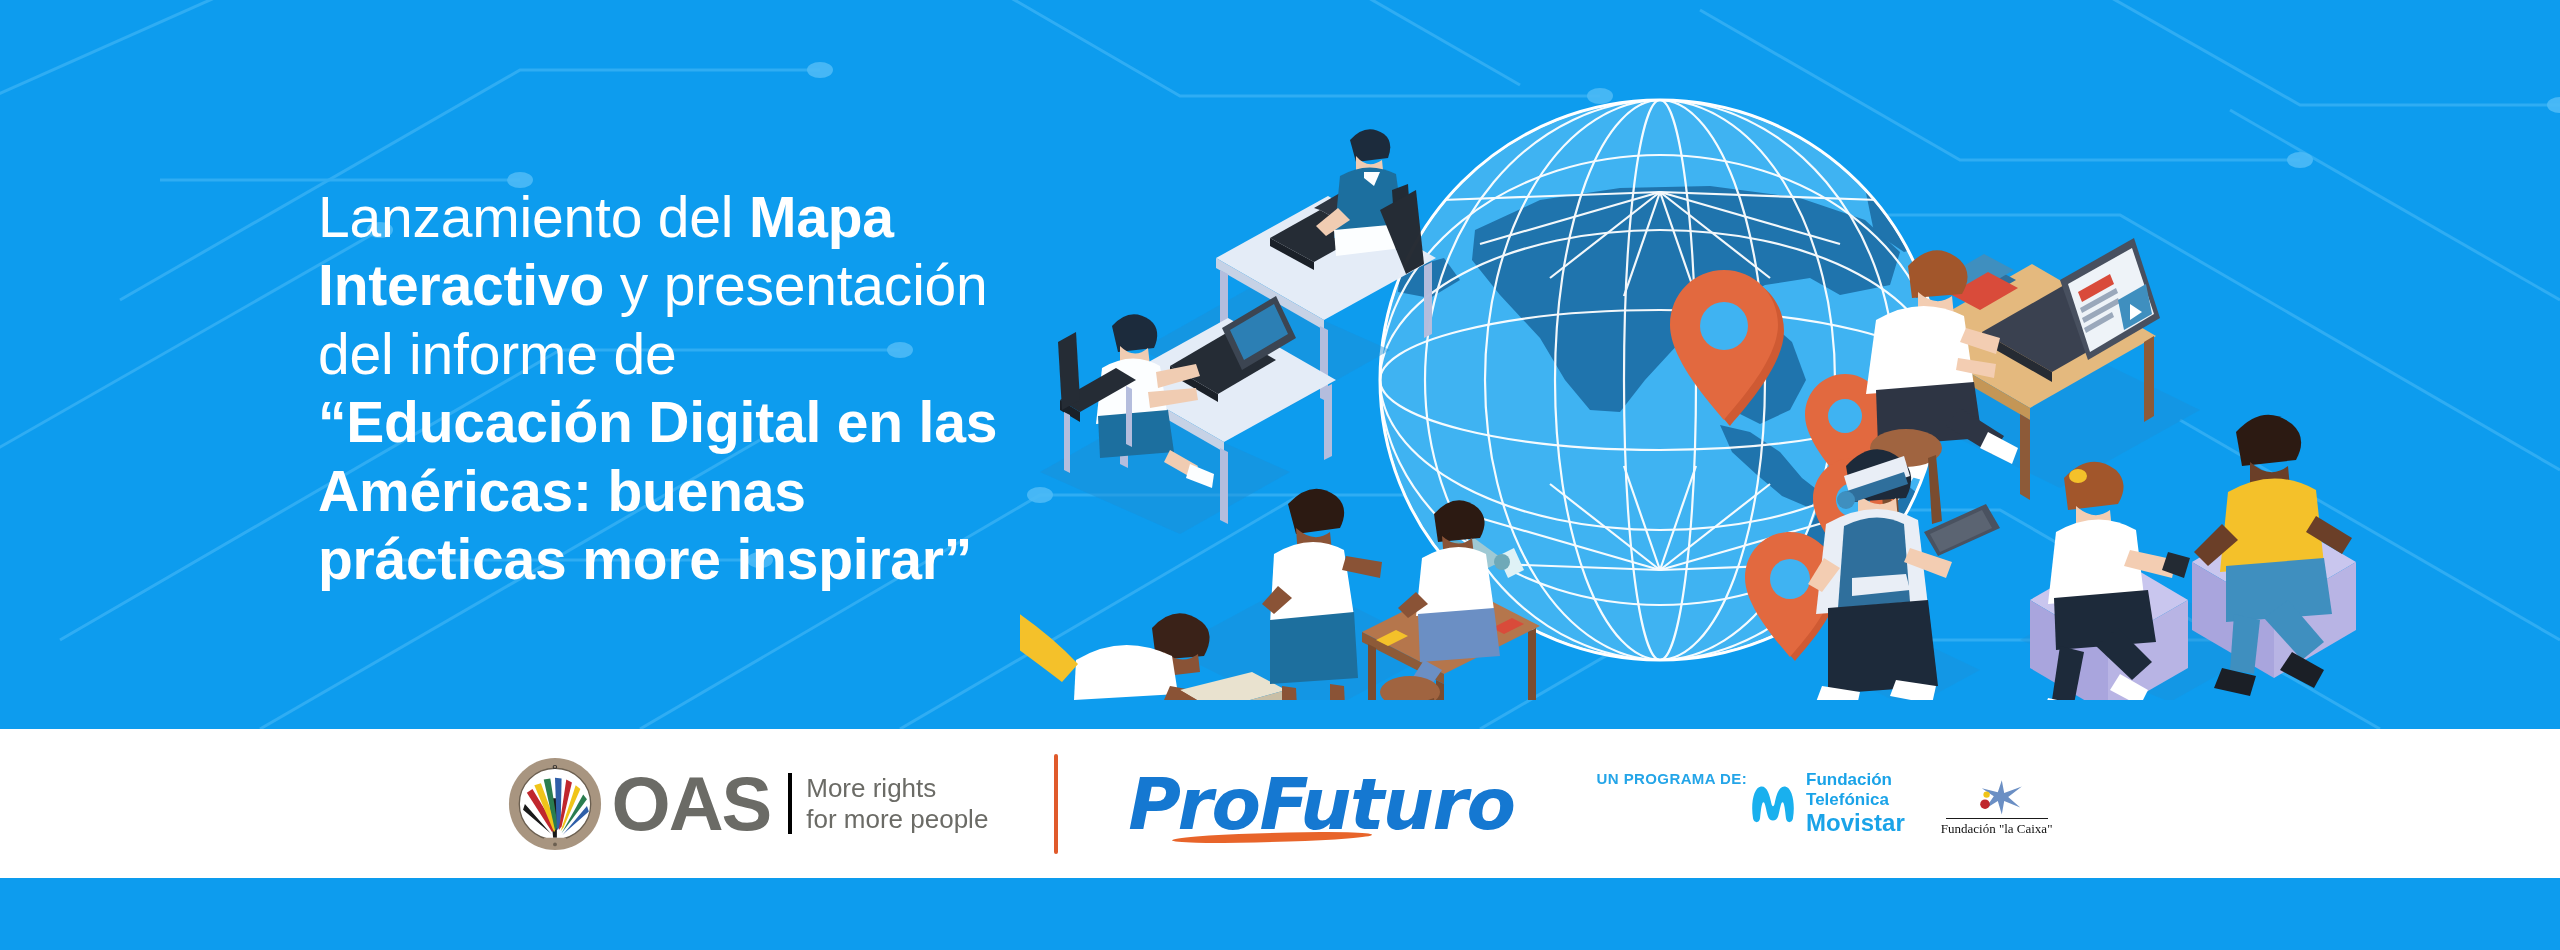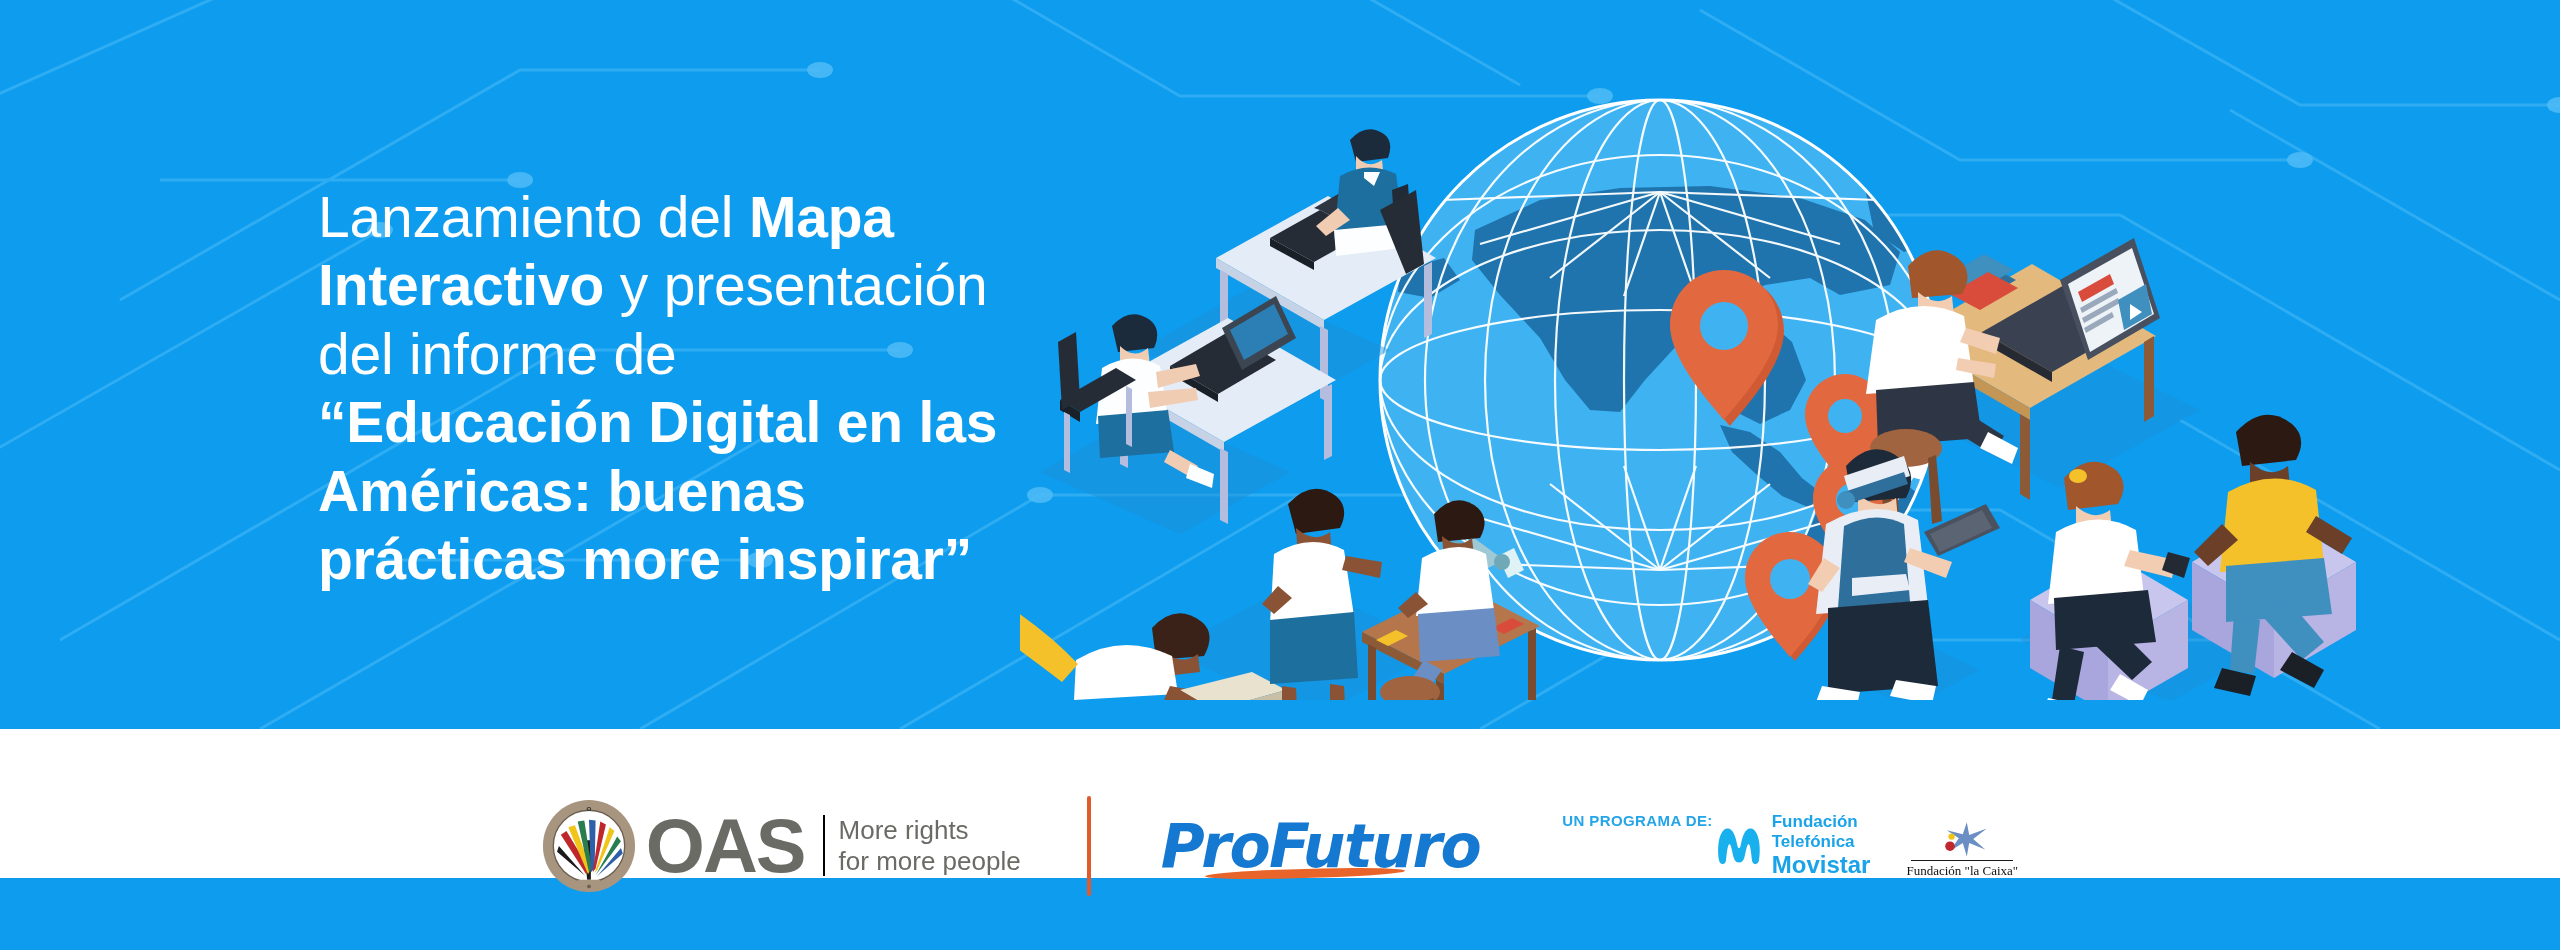--- a/index.html
+++ b/index.html
@@ -70,21 +70,21 @@
     position: absolute;
     left: 1020px;
     top: 80px;
     width: 1420px;
     height: 620px;
   }
 
   
   .logos {
     position: absolute;
-    left: 0; top: 771px;
+    left: 0; top: 729px;
     width: 2560px;
     height: 149px;
     display: flex;
     align-items: center;
     justify-content: center;
     gap: 0;
   }
   .logo-block { display: flex; align-items: center; }
 
   
@@ -92,21 +92,21 @@
   .oas-seal { width: 94px; height: 94px; display: block; }
   .oas-word {
     font-size: 76px;
     font-weight: 700;
     color: #6b6b66;
     letter-spacing: -2px;
     line-height: 1;
     font-family: "Liberation Sans", sans-serif;
   }
   .oas-tag {
-    border-left: 2px solid #000000;
+    border-left: 4px solid #000000;
     padding-left: 14px;
     margin-left: 8px;
     color: #6b6b66;
     font-size: 26px;
     line-height: 1.18;
     font-weight: 400;
   }
   .oas-tag span { display: block; white-space: nowrap; }
 
   
@@ -115,21 +115,21 @@
     height: 100px;
     background: #e05a2b;
     margin: 0 66px;
     border-radius: 2px;
   }
 
   
   .pf-block { position: relative; padding: 0 4px; }
   .pf-word {
     font-family: "DejaVu Sans", sans-serif;
-    font-size: 60px;
+    font-size: 72px;
     font-weight: 700;
     font-style: italic;
     color: #1578d1;
     letter-spacing: -1.5px;
     line-height: 1;
     display: block;
   }
   .pf-swoosh {
     position: absolute;
     left: 48px;

